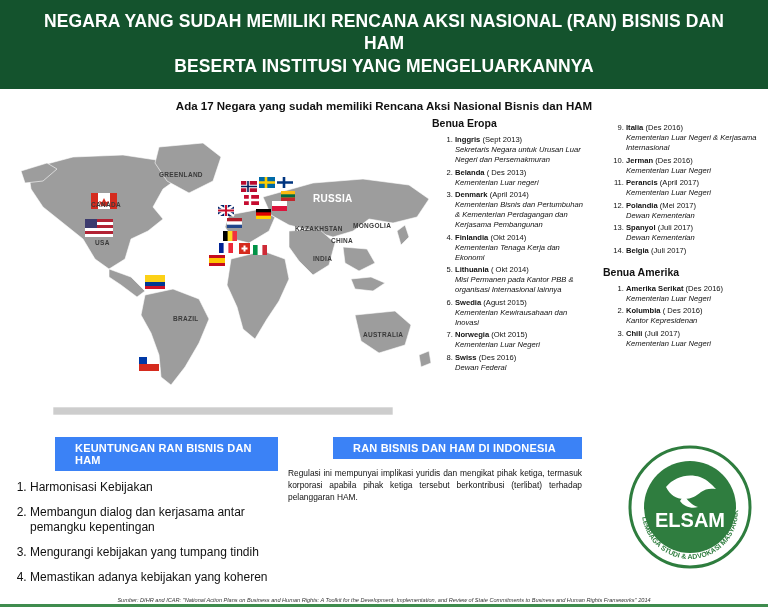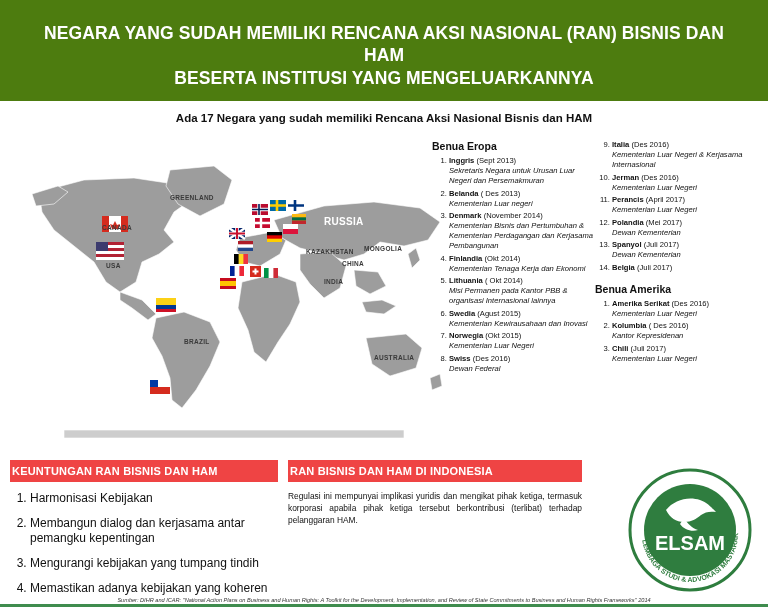--- a/index.html
+++ b/index.html
@@ -9,52 +9,52 @@
     height: 607px;
     background: #ffffff;
     font-family: "Liberation Sans", sans-serif;
     color: #222;
     overflow: hidden;
     position: relative;
   }
 
   
   .header {
-    background: #4d7c0f;
+    background: #14532d;
     color: #ffffff;
     text-align: center;
-    padding: 22px 24px 12px 24px;
+    padding: 10px 24px 12px 24px;
   }
   .header h1 {
     margin: 0;
     font-size: 17.5px;
     font-weight: bold;
     line-height: 1.28;
     letter-spacing: 0.1px;
   }
   .header h1 .line2 { display: block; }
 
   .subtitle {
     text-align: center;
     font-size: 11.5px;
     font-weight: bold;
     color: #111;
-    margin: 11px 0 16px 0;
+    margin: 11px 0 5px 0;
   }
 
   
   .body-wrap {
     position: relative;
     height: 318px;
   }
 
   
   .map-area {
     position: absolute;
-    left: 24px;
+    left: 13px;
     top: 2px;
     width: 430px;
     height: 300px;
   }
   .map-area svg { display: block; }
 
   .map-label {
     position: absolute;
     font-size: 6.5px;
     color: #ffffff;
@@ -64,33 +64,34 @@
   .map-label.dark { color: #3a3a3a; }
   .map-label.big { font-size: 10px; color: #ffffff; }
 
   
   .lists {
     position: absolute;
     left: 432px;
     top: 0;
     width: 334px;
     display: flex;
+    gap: 8px;
   }
   .col { width: 163px; }
 
   .region-title {
     font-size: 10.5px;
     font-weight: bold;
     color: #111;
     margin: 0 0 4px 0;
   }
   .region-title.second { margin-top: 10px; }
 
   ol.country-list {
-    margin: 0;
+    margin: 6px;
     padding: 0 0 0 17px;
     list-style: decimal;
   }
   ol.country-list li {
     font-size: 7.6px;
     line-height: 1.32;
     margin-bottom: 2.5px;
     color: #111;
   }
   ol.country-list li .cname { font-weight: bold; }
@@ -100,26 +101,27 @@
     font-weight: normal;
   }
 
   
   .bottom {
     position: relative;
     margin-top: 2px;
     height: 160px;
   }
   .panel-head {
-    background: #ef4444;
+    background: #3b82f6;
     color: #ffffff;
     font-size: 11px;
     font-weight: bold;
-    padding: 5px 2px;
+    padding: 5px 20px;
     letter-spacing: 0.2px;
+    margin-left: 45px;
   }
   .panel-left {
     position: absolute;
     left: 10px;
     top: 0;
     width: 268px;
   }
   .panel-right {
     position: absolute;
     left: 288px;
@@ -331,21 +333,21 @@
     <div class="map-label dark" style="left:350px; top:212px;">AUSTRALIA</div>
     <div class="map-label dark" style="left:82px; top:120px;">USA</div>
   </div>
 
   <div class="lists">
     <div class="col">
       <div class="region-title">Benua Eropa</div>
       <ol class="country-list">
         <li><span class="cname">Inggris</span> <span>(Sept 2013)</span><span class="inst">Sekretaris Negara untuk Urusan Luar Negeri dan Persemakmuran</span></li>
         <li><span class="cname">Belanda</span> <span>( Des 2013)</span><span class="inst">Kementerian Luar negeri</span></li>
-        <li><span class="cname">Denmark</span> <span>(November 2014)</span><span class="inst">Kementerian Bisnis dan Pertumbuhan &amp; Kementerian Perdagangan dan Kerjasama Pembangunan</span></li>
+        <li><span class="cname">Denmark</span> <span>(April 2014)</span><span class="inst">Kementerian Bisnis dan Pertumbuhan &amp; Kementerian Perdagangan dan Kerjasama Pembangunan</span></li>
         <li><span class="cname">Finlandia</span> <span>(Okt 2014)</span><span class="inst">Kementerian Tenaga Kerja dan Ekonomi</span></li>
         <li><span class="cname">Lithuania</span> <span>( Okt 2014)</span><span class="inst">Misi Permanen pada Kantor PBB &amp; organisasi Internasional lainnya</span></li>
         <li><span class="cname">Swedia</span> <span>(Agust 2015)</span><span class="inst">Kementerian Kewirausahaan dan Inovasi</span></li>
         <li><span class="cname">Norwegia</span> <span>(Okt 2015)</span><span class="inst">Kementerian Luar Negeri</span></li>
         <li><span class="cname">Swiss</span> <span>(Des 2016)</span><span class="inst">Dewan Federal</span></li>
       </ol>
     </div>
 
     <div class="col">
       <ol class="country-list" start="9">

